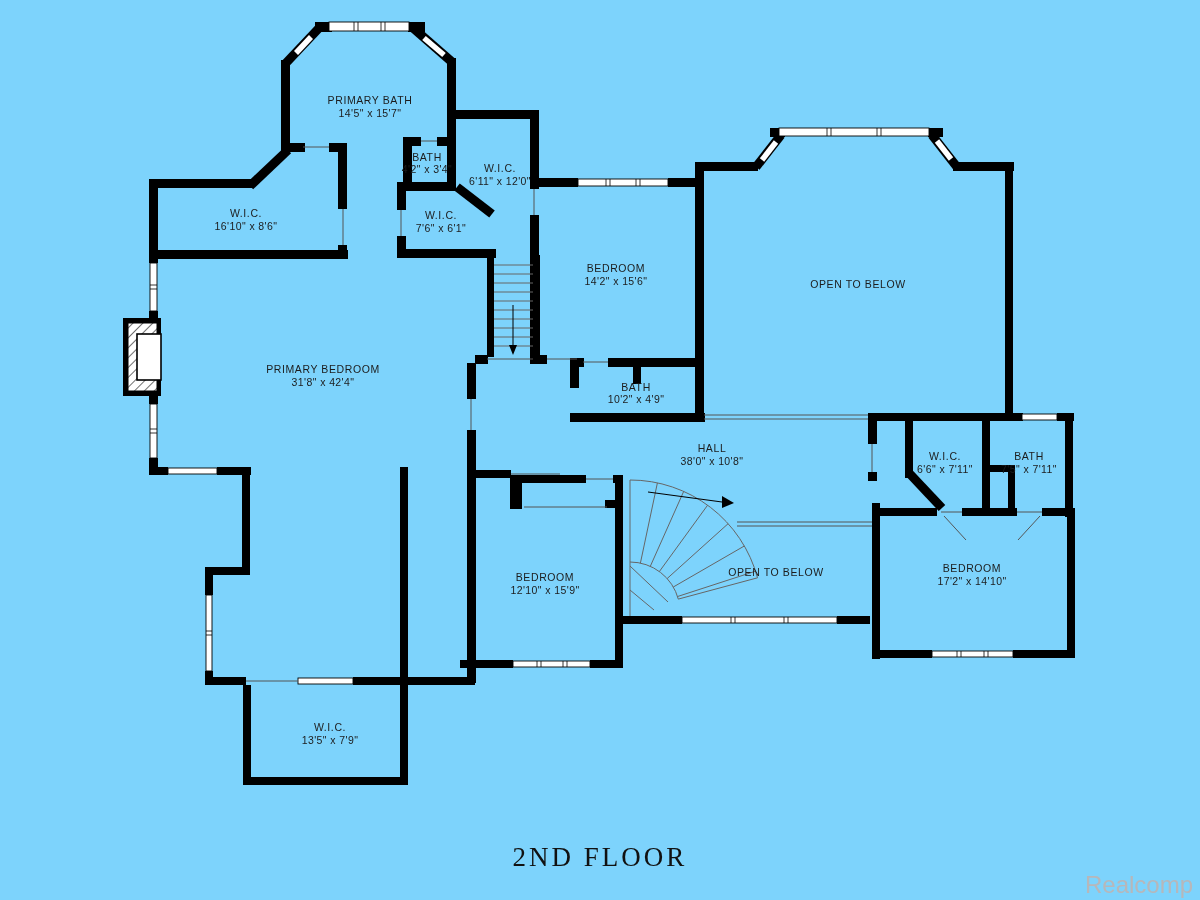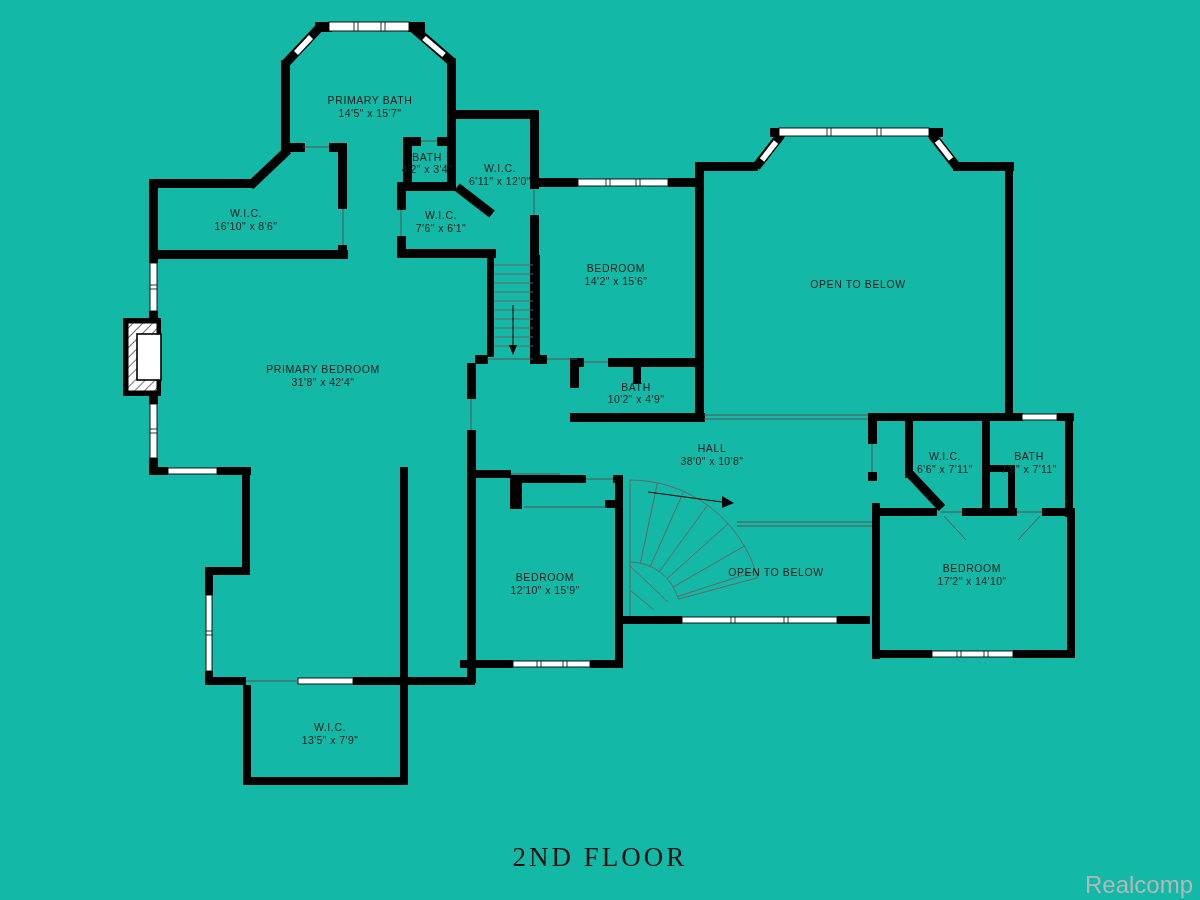--- a/index.html
+++ b/index.html
@@ -1,16 +1,16 @@
 <!DOCTYPE html>
 <html><head>
 <meta charset="utf-8">
 <style>
   html,body{margin:0;padding:0;background:#ffffff;}
-  #stage{position:relative;width:1200px;height:900px;background:#14b8a6;overflow:hidden;}
+  #stage{position:relative;width:1200px;height:900px;background:#7dd3fc;overflow:hidden;}
   svg{position:absolute;left:0;top:0;}
   .room-name{font-family:"Liberation Sans","DejaVu Sans",sans-serif;font-size:10.5px;letter-spacing:.6px;fill:#1c1c1c;text-anchor:middle;}
   .room-dims{font-family:"Liberation Sans","DejaVu Sans",sans-serif;font-size:10.5px;letter-spacing:.4px;fill:#1c1c1c;text-anchor:middle;}
   .floor-title{font-family:"Liberation Serif","DejaVu Serif",serif;font-size:27px;letter-spacing:3px;fill:#111;text-anchor:middle;}
   .watermark{font-family:"Liberation Sans","DejaVu Sans",sans-serif;font-size:24px;fill:#b7b7ba;text-anchor:middle;}
 </style>
 </head>
 <body>
 
 <div id="stage">

